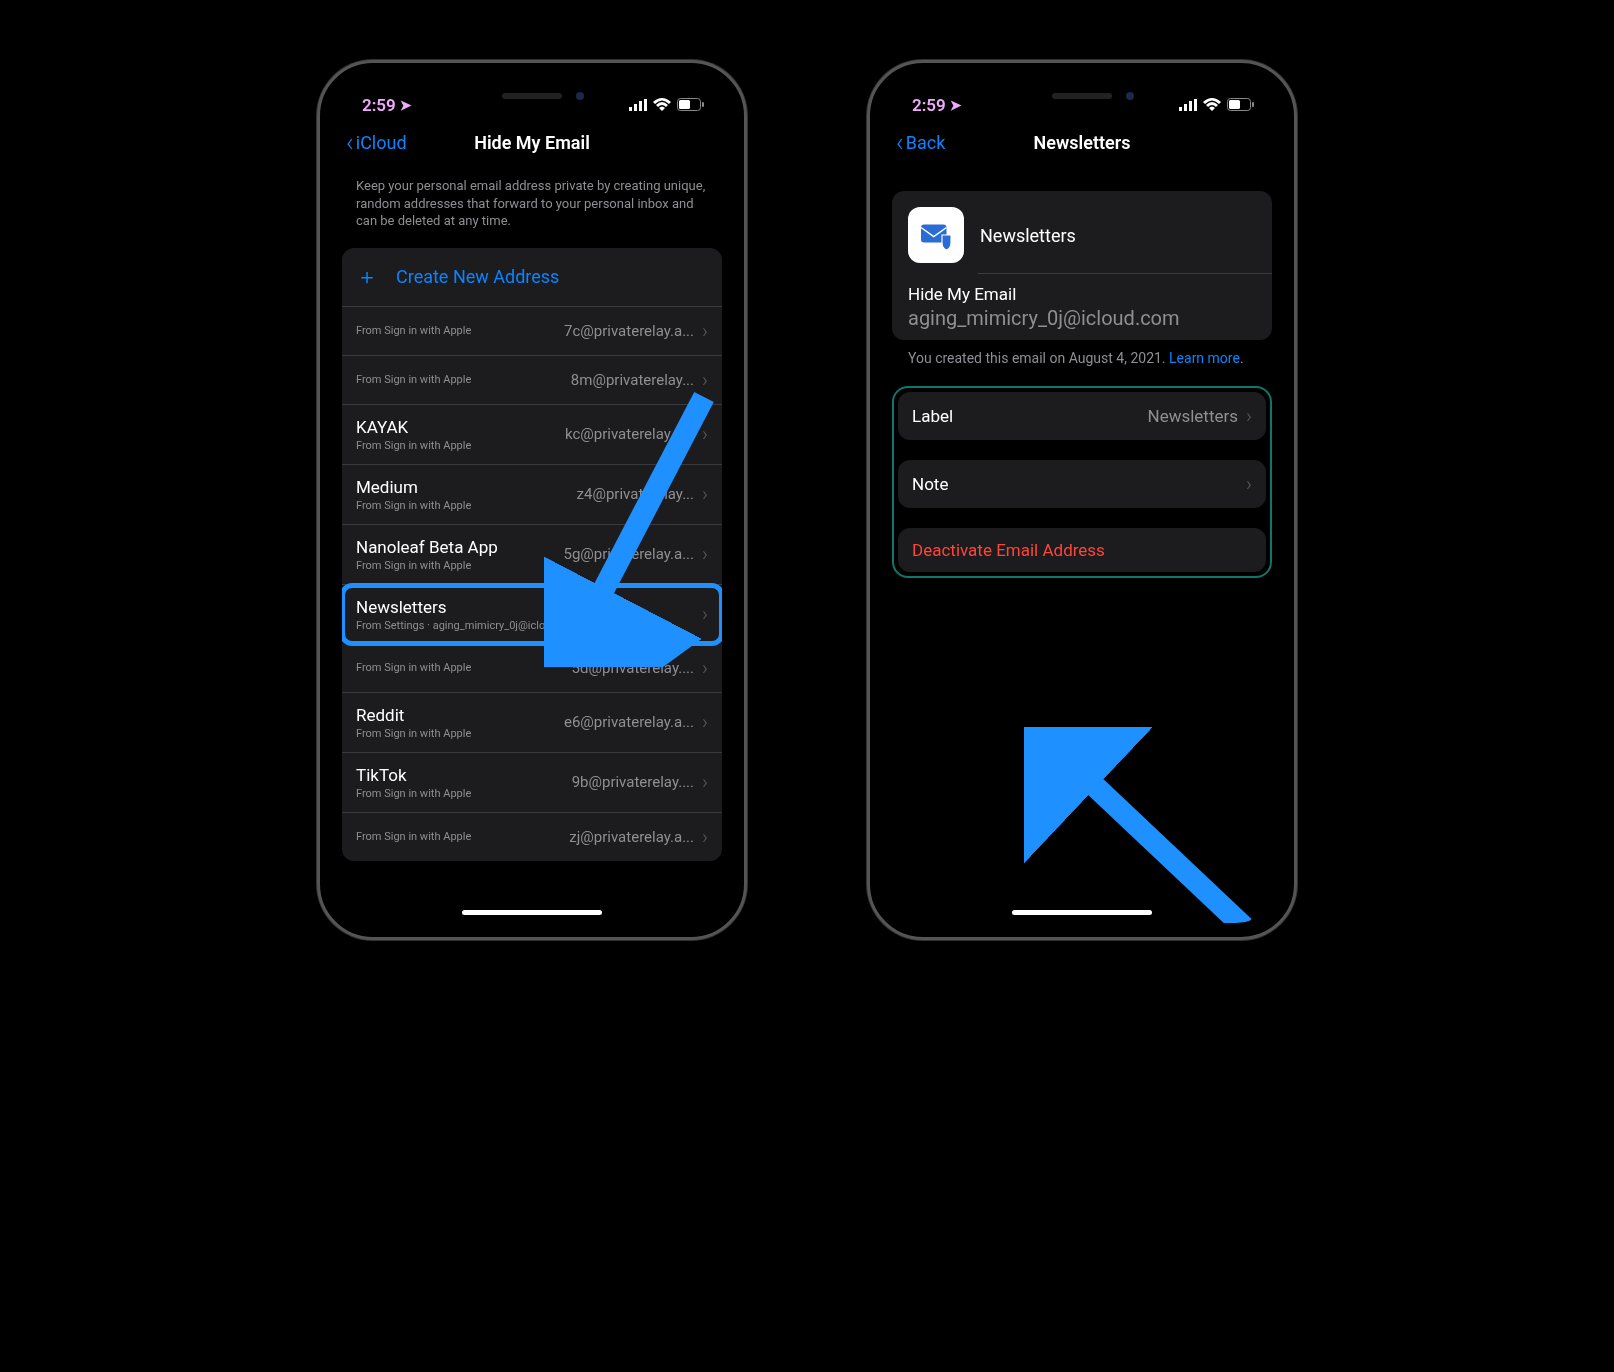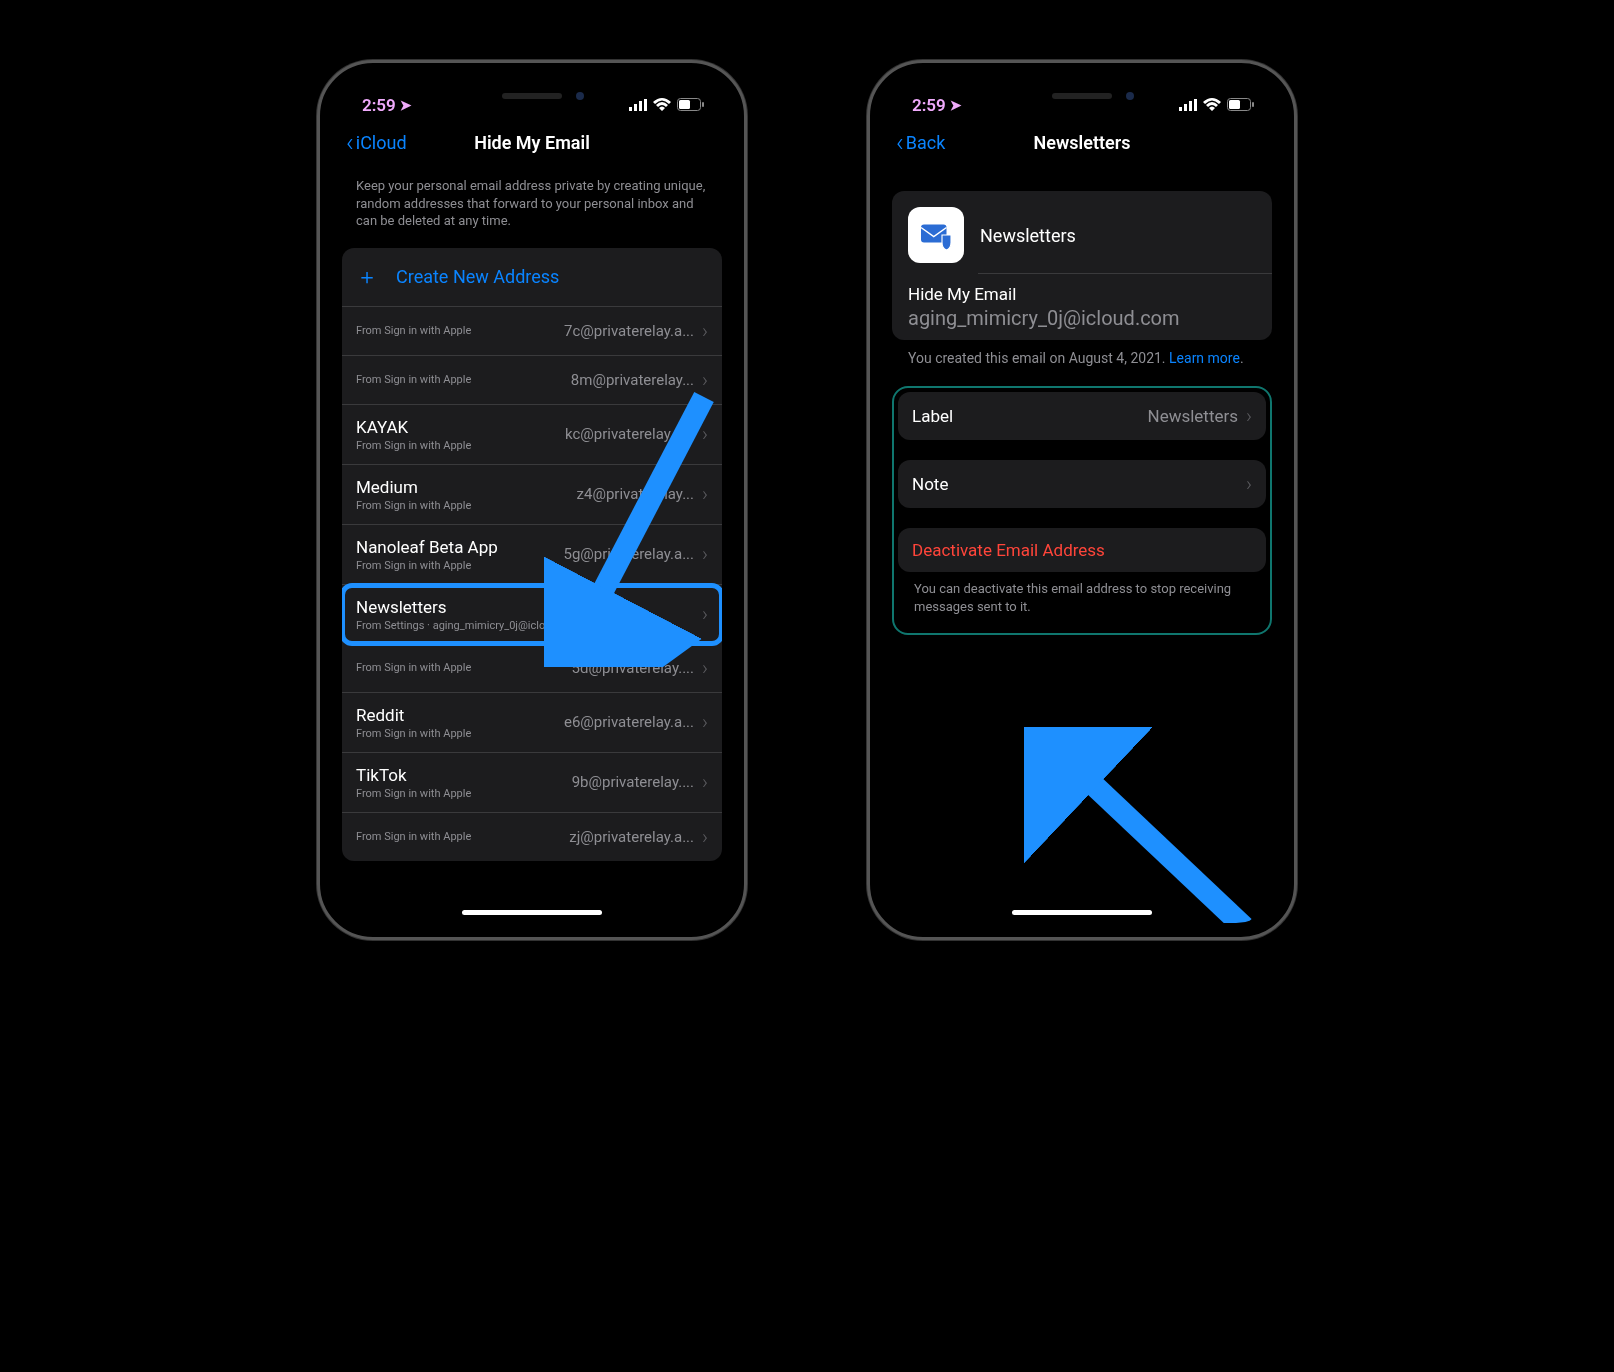--- a/index.html
+++ b/index.html
@@ -442,21 +442,20 @@
             <div class="cell-label">Note</div>
             <span class="chev">›</span>
           </div>
         </div>
 
         <div class="group">
           <div class="row">
             <div class="cell-label danger">Deactivate Email Address</div>
           </div>
         </div>
-        <div class="deact-desc">You can deactivate this email address to stop receiving messages sent to it.</div>
       </div>
 
     </div>
 
     <svg class="arrow" style="top:650px; left:140px;" width="240" height="220" viewBox="0 0 240 220">
       <defs>
           <marker id="ah2" markerWidth="10" markerHeight="10" refX="2" refY="5" orient="auto">
             <polygon points="0,0 10,5 0,10" fill="#1e90ff"></polygon>
           </marker>
         </defs>

